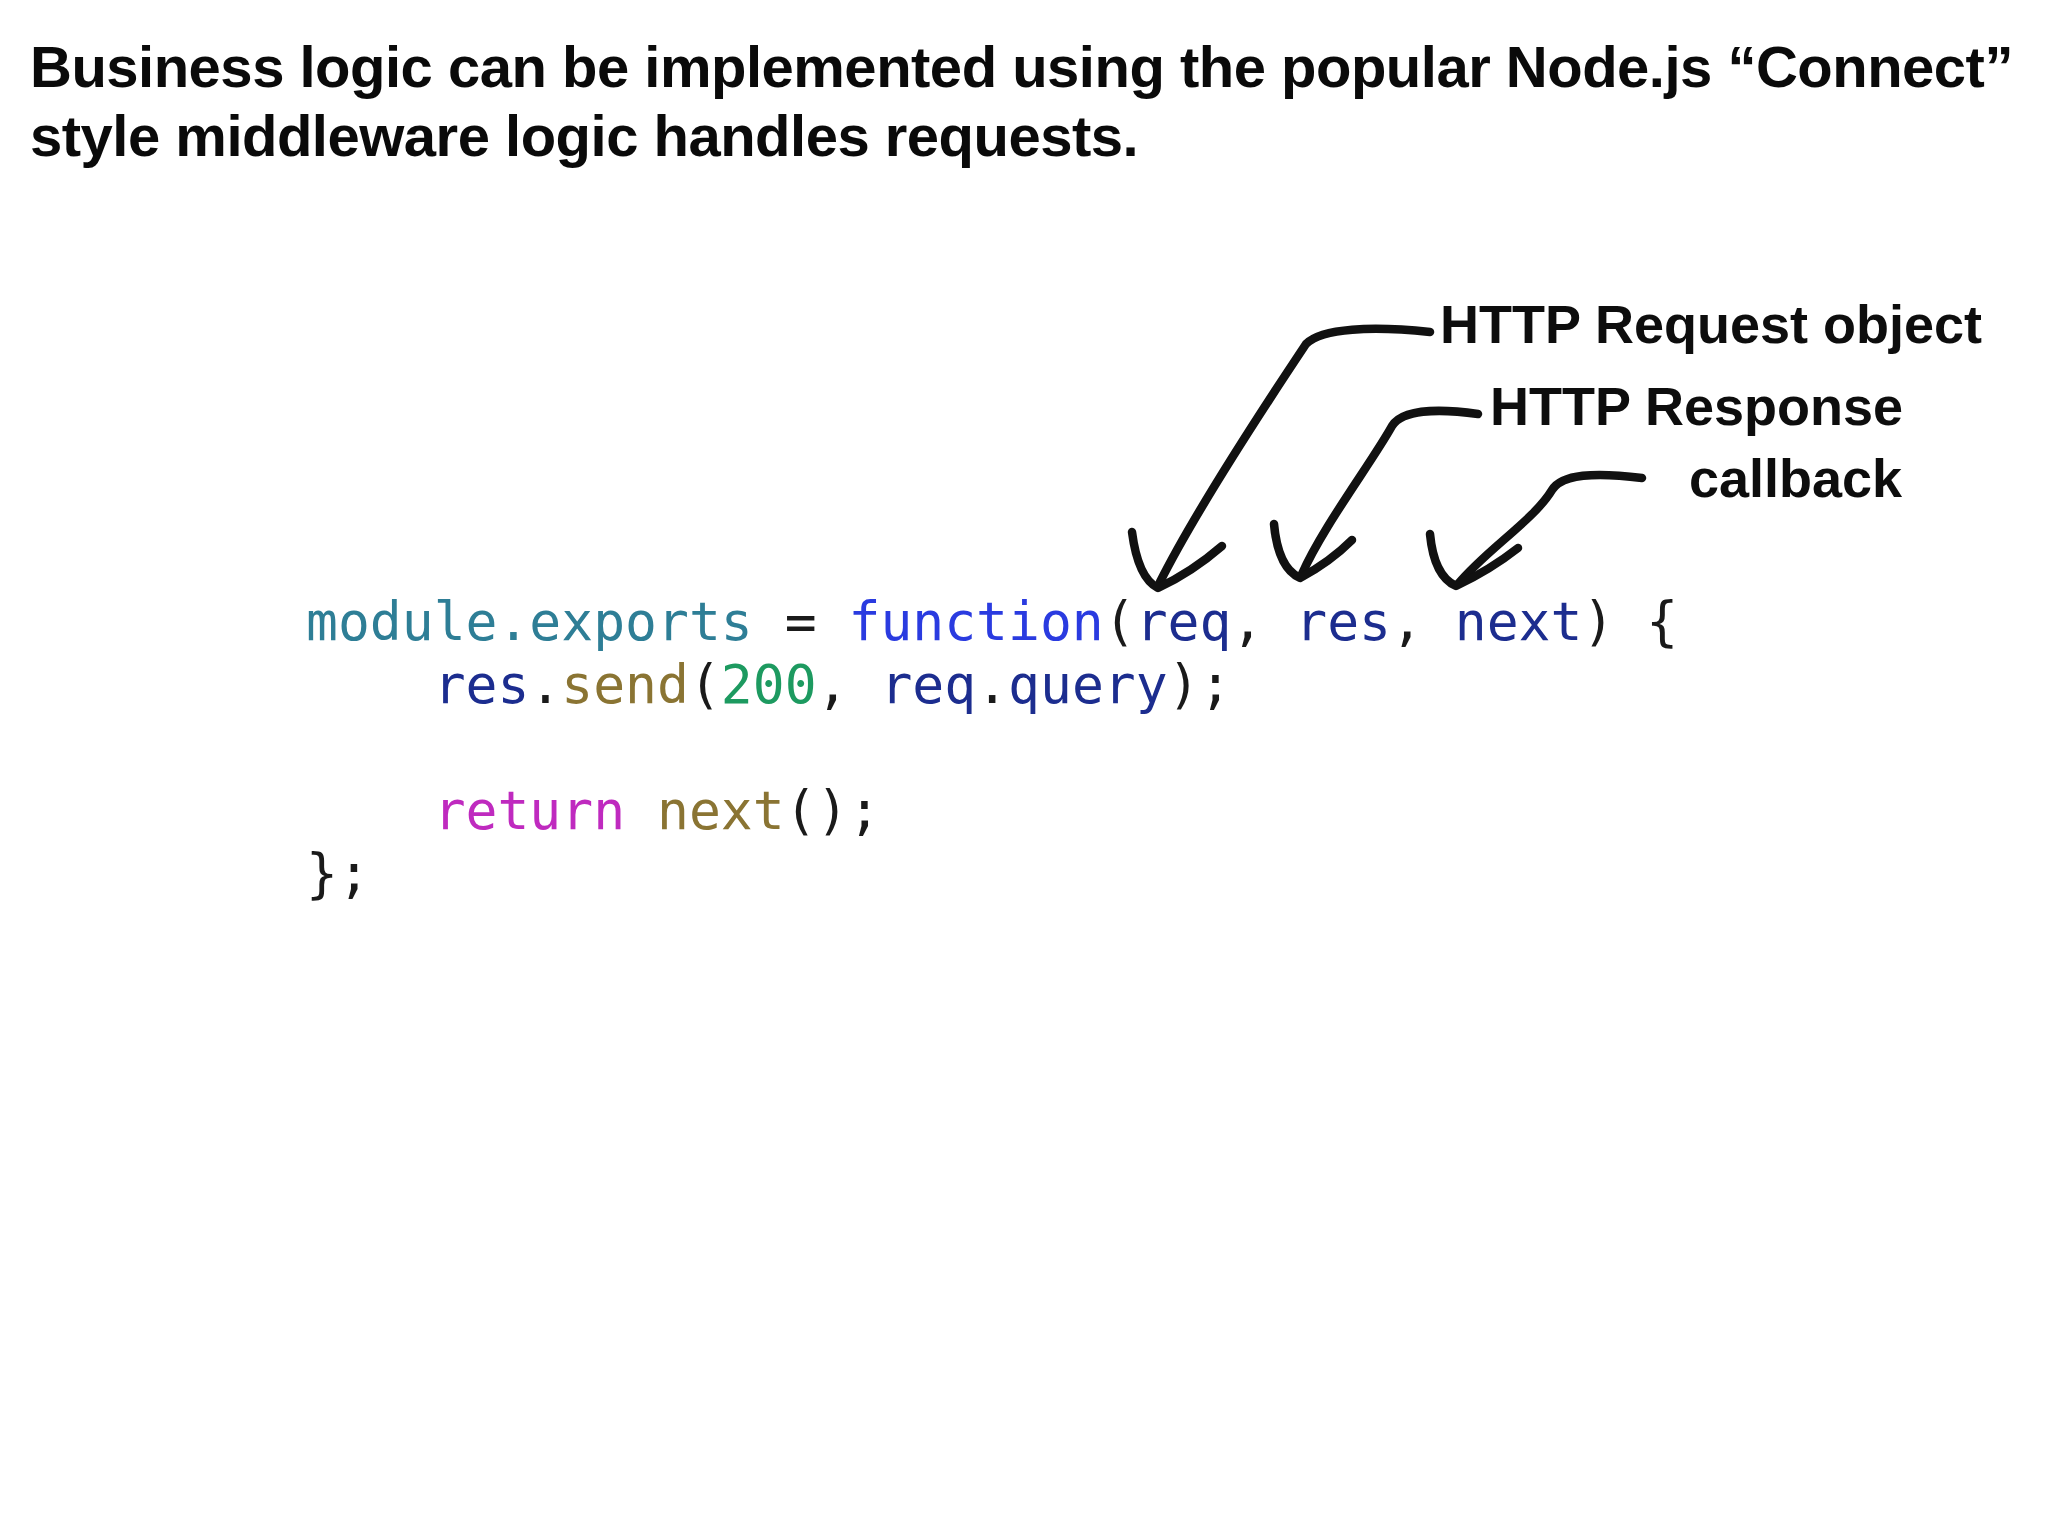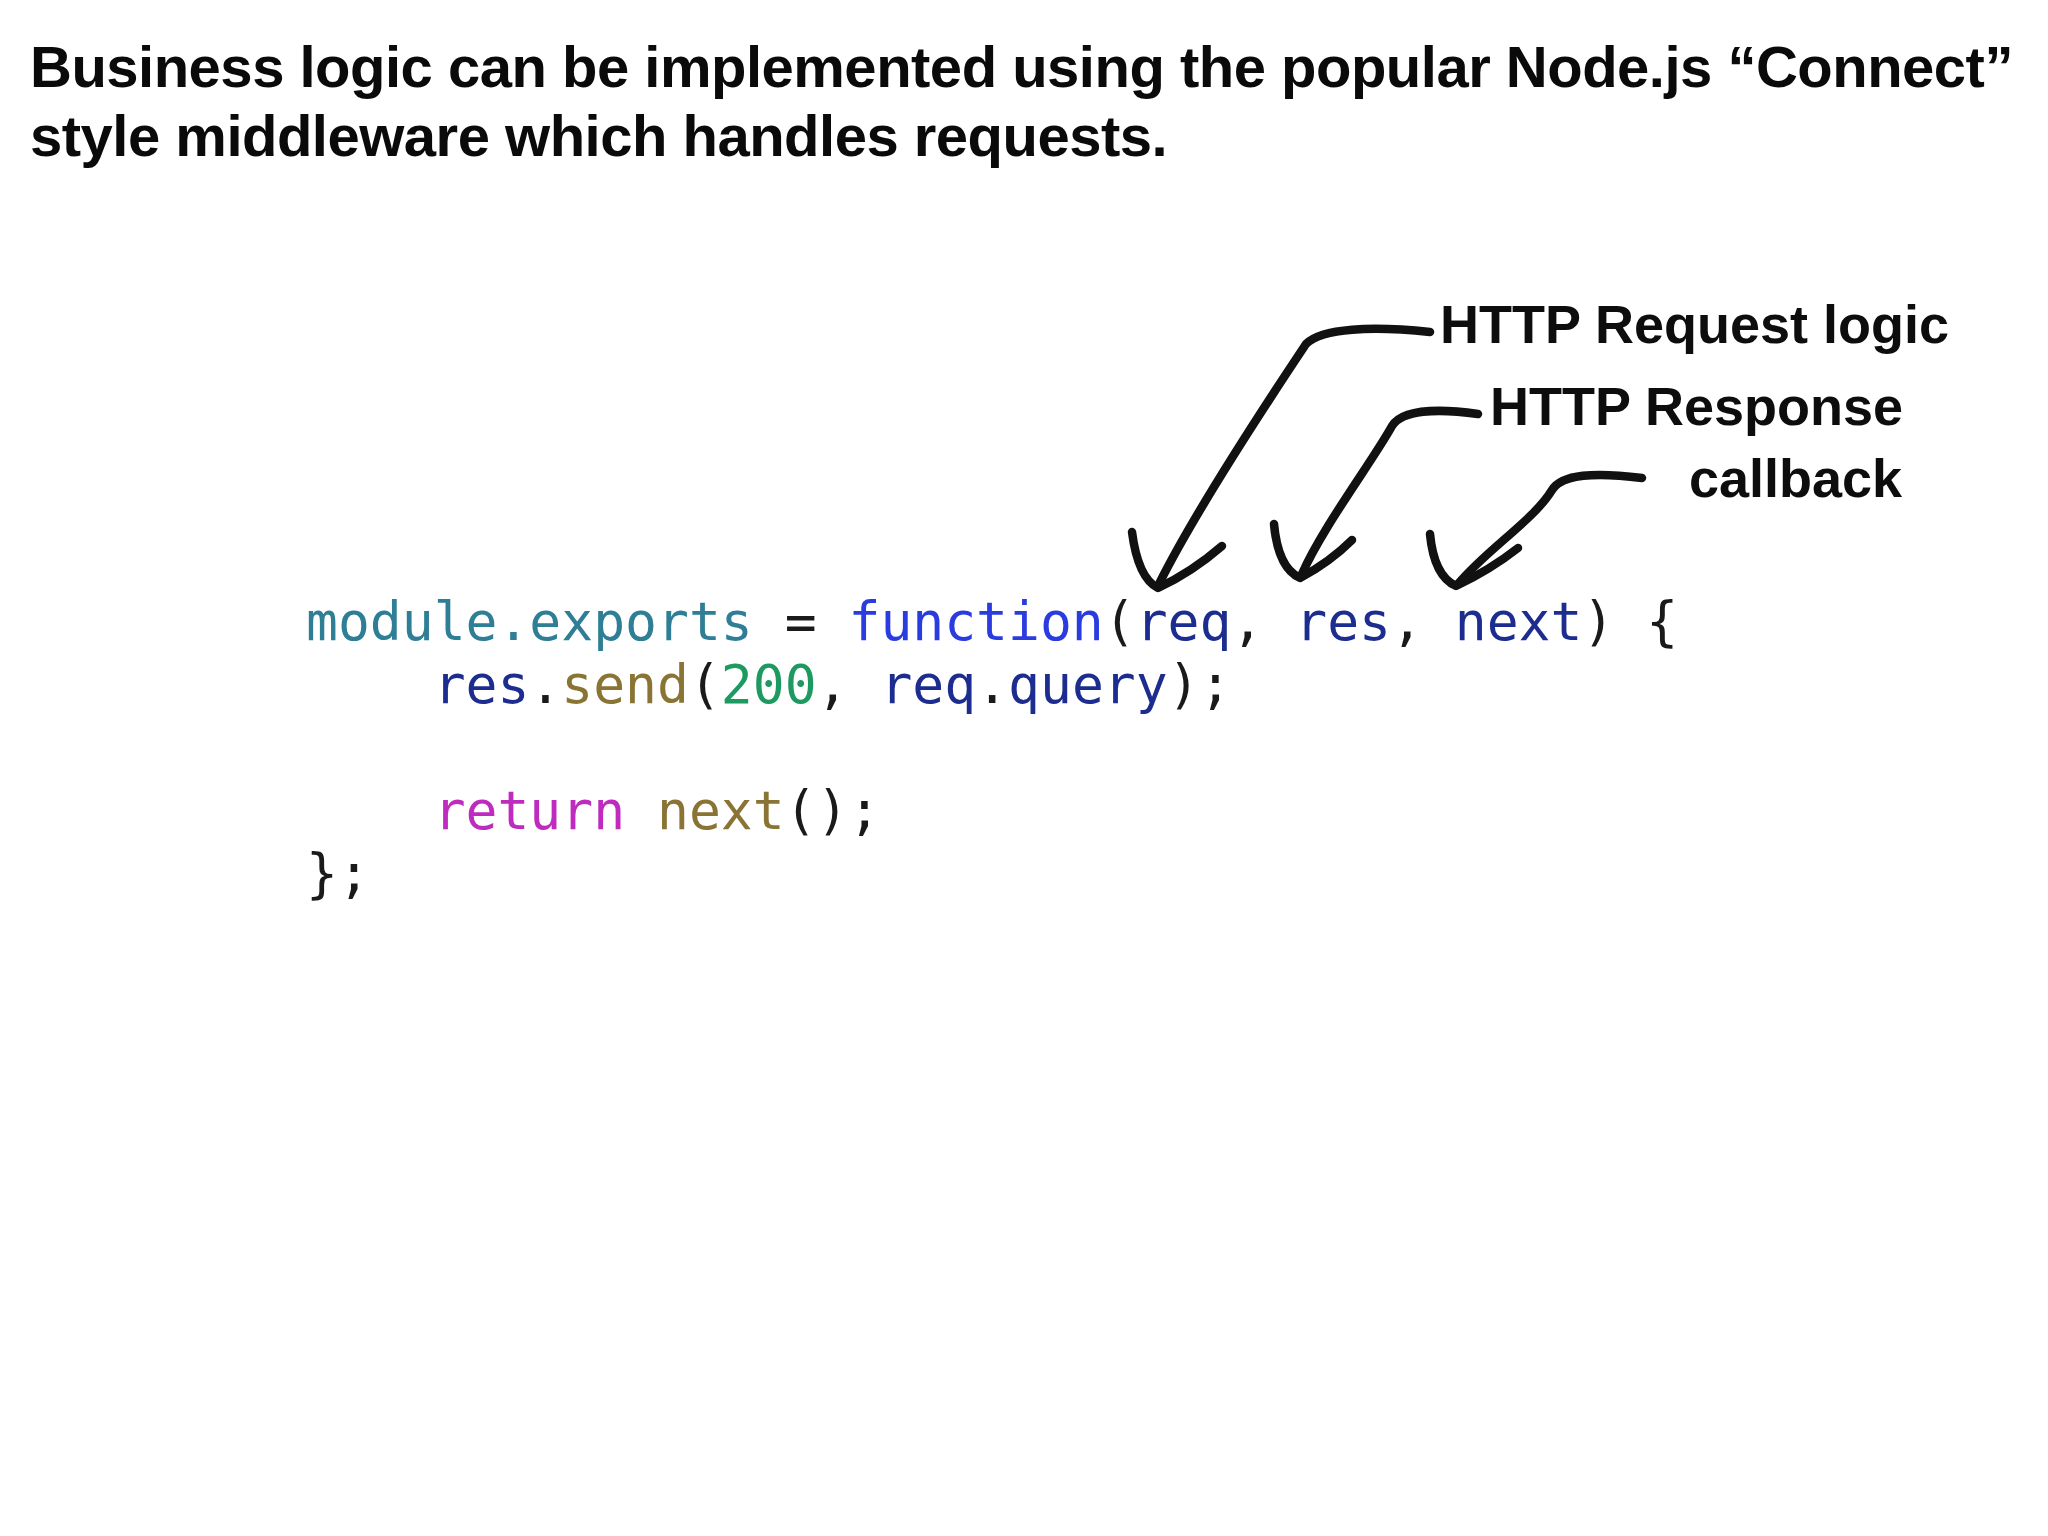--- a/index.html
+++ b/index.html
@@ -33,39 +33,39 @@
     white-space:pre;
   }
 </style>
 </head>
 <body>
 
 <div class="slide" style="background: rgb(255, 255, 255);">
 
   <div class="heading">
     <div>Business logic can be implemented using the popular Node.js “Connect”</div>
-    <div>style middleware which handles requests.</div>
+    <div>style middleware logic handles requests.</div>
   </div>
 
   <svg class="arrows" viewBox="0 0 2048 1536" xmlns="http://www.w3.org/2000/svg">
     <g>
       <path class="arrow" d="M 1430 332 C 1372 326 1322 328 1306 344 C 1282 380 1196 510 1160 582" stroke="#111111"></path>
       <path class="arrow" d="M 1132 532 Q 1138 578 1158 588 Q 1192 572 1222 546" stroke="#111111"></path>
     </g>
     <g>
       <path class="arrow" d="M 1478 414 C 1436 408 1402 410 1392 426 C 1372 462 1322 528 1302 574" stroke="#111111"></path>
       <path class="arrow" d="M 1274 524 Q 1278 568 1300 578 Q 1330 562 1352 540" stroke="#111111"></path>
     </g>
     <g>
       <path class="arrow" d="M 1642 478 C 1594 472 1562 474 1552 490 C 1534 520 1486 550 1458 584" stroke="#111111"></path>
       <path class="arrow" d="M 1430 534 Q 1434 576 1456 586 Q 1490 570 1518 548" stroke="#111111"></path>
     </g>
   </svg>
 
-  <div class="anno-label" id="label-request">HTTP Request logic</div>
+  <div class="anno-label" id="label-request">HTTP Request object</div>
 
   <div class="anno-label" id="label-response">HTTP Response</div>
 
   <div class="anno-label" id="label-callback">callback</div>
 
   <div class="code"><div><span style="color: rgb(46, 126, 150);">module.exports</span><span style="color: rgb(26, 26, 26);"> = </span><span style="color: rgb(42, 59, 224);">function</span><span style="color: rgb(26, 26, 26);">(</span><span style="color: rgb(28, 45, 143);">req</span><span style="color: rgb(26, 26, 26);">, </span><span style="color: rgb(28, 45, 143);">res</span><span style="color: rgb(26, 26, 26);">, </span><span style="color: rgb(28, 45, 143);">next</span><span style="color: rgb(26, 26, 26);">) {</span></div><div><span style="color: rgb(26, 26, 26);">    </span><span style="color: rgb(28, 45, 143);">res</span><span style="color: rgb(26, 26, 26);">.</span><span style="color: rgb(138, 116, 51);">send</span><span style="color: rgb(26, 26, 26);">(</span><span style="color: rgb(29, 154, 96);">200</span><span style="color: rgb(26, 26, 26);">, </span><span style="color: rgb(28, 45, 143);">req</span><span style="color: rgb(26, 26, 26);">.</span><span style="color: rgb(28, 45, 143);">query</span><span style="color: rgb(26, 26, 26);">);</span></div><div>&nbsp;</div><div><span style="color: rgb(26, 26, 26);">    </span><span style="color: rgb(191, 42, 191);">return</span><span style="color: rgb(26, 26, 26);"> </span><span style="color: rgb(138, 116, 51);">next</span><span style="color: rgb(26, 26, 26);">();</span></div><div><span style="color: rgb(26, 26, 26);">};</span></div></div>
 
 </div>
 
 </body></html>

